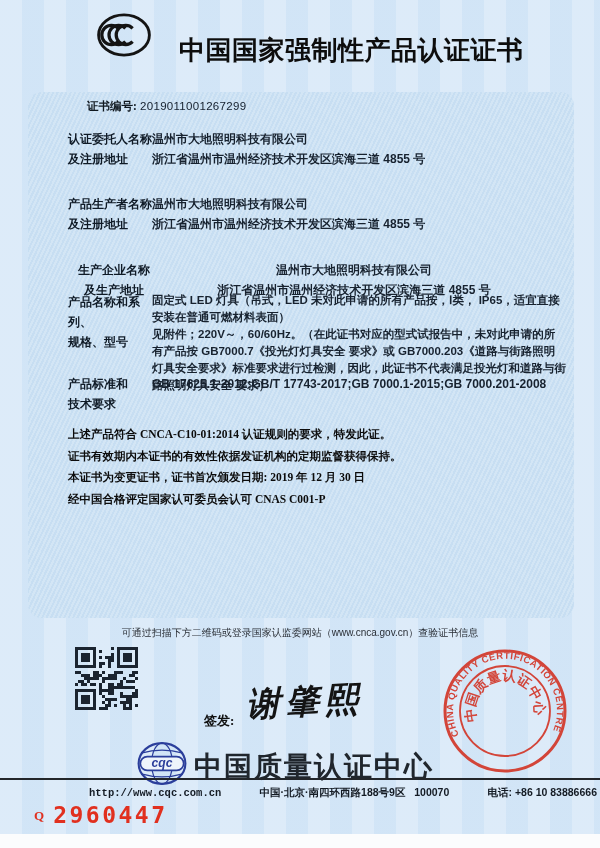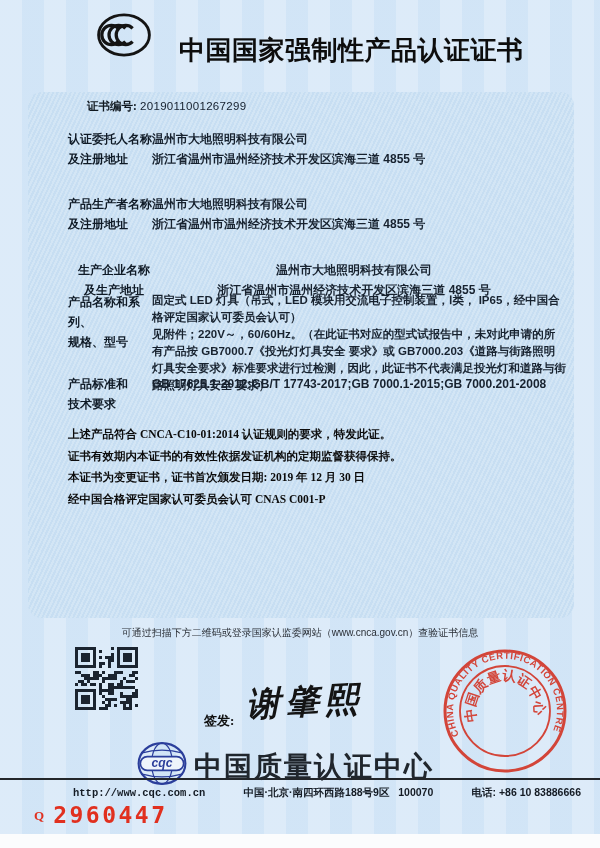--- a/index.html
+++ b/index.html
@@ -38,21 +38,21 @@
   .sign-label{position:absolute;left:204px;top:712px;font-family:"Liberation Serif", serif;font-weight:700;font-size:13px;color:#101010;}
   .sign-name{
     position:absolute;left:246px;top:679px;font-family:"Liberation Serif", serif;
     font-size:34px;font-weight:700;font-style:italic;color:#141414;letter-spacing:5px;
     transform:rotate(-3deg);white-space:nowrap;
   }
   .issuer-logo{position:absolute;left:136px;top:740px;width:52px;height:47px;}
   .issuer-name{position:absolute;left:194px;top:748px;font-size:28px;font-weight:700;color:#20262d;letter-spacing:2px;white-space:nowrap;}
   .seal{position:absolute;left:441px;top:647px;width:128px;height:128px;opacity:0.93;}
   .footer-line{position:absolute;left:0;top:778px;width:600px;height:2px;background:#23262a;}
-  .footer-row{position:absolute;left:48px;top:786px;width:508px;display:flex;justify-content:space-between;align-items:center;padding-left:25px;}
+  .footer-row{position:absolute;left:64px;top:786px;width:508px;display:flex;justify-content:space-between;align-items:center;padding-left:25px;}
   .footer-url{font-family:"Liberation Mono", monospace;font-size:10.5px;font-weight:700;color:#141b24;}
   .footer-addr{font-size:10.5px;font-weight:700;color:#141b24;}
   .footer-phone{font-size:10.5px;font-weight:700;color:#141b24;}
   .serial{position:absolute;left:34px;top:804px;display:flex;align-items:flex-end;color:#e1301f;}
   .serial-prefix{font-size:13px;font-weight:600;margin-right:9px;margin-bottom:3px;font-family:"Liberation Serif", serif;}
   .serial-number{font-family:"DejaVu Sans Mono", monospace;font-size:23px;font-weight:600;letter-spacing:2.5px;line-height:1;}
   .bottom-strip{position:absolute;left:0;bottom:0;width:600px;height:14px;background:#fbfcfd;}
 </style>
 </head>
 <body>
@@ -108,21 +108,21 @@
       <div>浙江省温州市温州经济技术开发区滨海三道 4855 号</div>
     </div>
   </div>
 
   <div class="row row-desc" style="top:292px;height:78px;">
     <div class="lbl">
       <div>产品名称和系列、</div>
       <div>规格、型号</div>
     </div>
     <div class="val">
-      <p>固定式 LED 灯具（吊式，LED 模块用交流电子控制装置，Ⅰ类， IP65，经中国合格评定国家认可委员会认可）</p>
+      <p>固定式 LED 灯具（吊式，LED 未对此申请的所有产品按，Ⅰ类， IP65，适宜直接安装在普通可燃材料表面）</p>
       <p>见附件；220V～，60/60Hz。（在此证书对应的型式试报告中，未对此申请的所有产品按 GB7000.7《投光灯灯具安全 要求》或 GB7000.203《道路与街路照明灯具安全要求》标准要求进行过检测，因此，此证书不代表满足投光灯和道路与街路照明灯具安全 要求）</p>
     </div>
   </div>
 
   <div class="row" style="top:374px;height:44px;">
     <div class="lbl">
       <div>产品标准和</div>
       <div>技术要求</div>
     </div>
     <div class="val">

